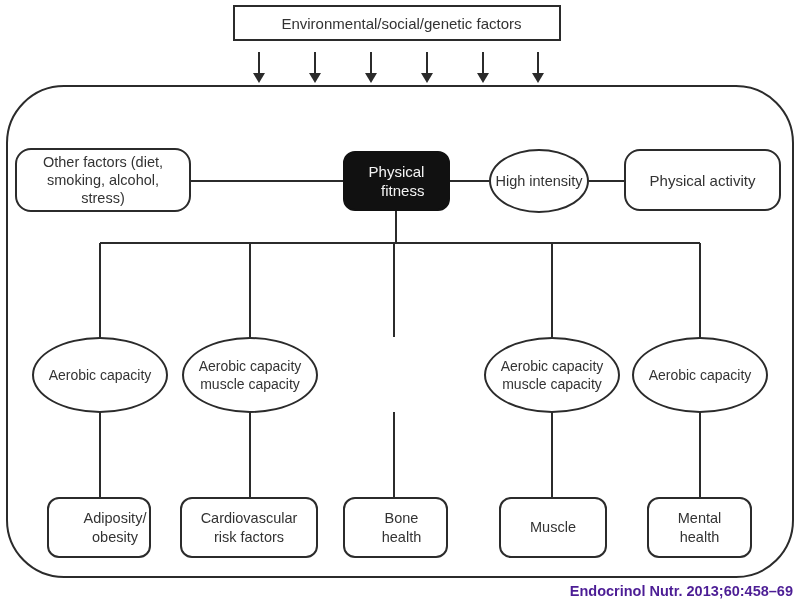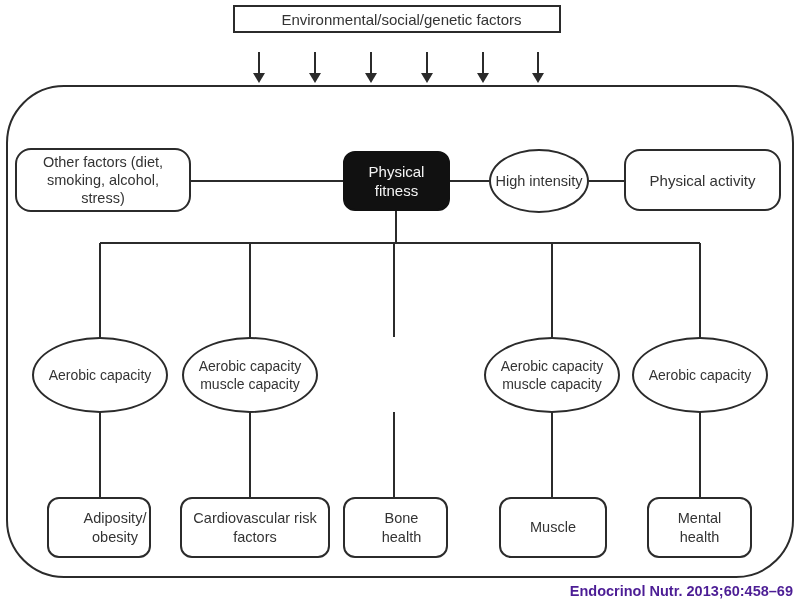--- a/index.html
+++ b/index.html
@@ -16,21 +16,21 @@
     position: absolute;
     border: 2px solid #2b2b2b;
     background: #ffffff;
     box-sizing: border-box;
     display: flex;
     align-items: center;
     justify-content: center;
     text-align: center;
   }
   .top-box {
-    left: 233px; top: 5px; width: 328px; height: 28px;
+    left: 233px; top: 5px; width: 328px; height: 36px;
     font-size: 15px;
     padding-left: 9px;
   }
   .outer-boundary {
     position: absolute;
     left: 6px; top: 85px; width: 788px; height: 493px;
     border: 2px solid #2b2b2b;
     border-radius: 58px;
     box-sizing: border-box;
     background: transparent;
@@ -44,21 +44,21 @@
     border-top: 10px solid #2b2b2b;
   }
   .a1 { left: 253px; } .a2 { left: 309px; } .a3 { left: 365px; }
   .a4 { left: 421px; } .a5 { left: 477px; } .a6 { left: 532px; }
 
   
   .other-factors { left: 15px; top: 148px; width: 176px; height: 64px; border-radius: 16px; font-size: 14.5px; line-height: 1.25; padding: 0 8px; }
   .physical-fitness {
     left: 343px; top: 151px; width: 107px; height: 60px; border-radius: 12px;
     background: #111111; border-color: #111111; color: #f4f4f4;
-    font-size: 15px; line-height: 1.3; padding: 0 24px;
+    font-size: 15px; line-height: 1.3; padding: 0 24px; text-align: right;
   }
   .high-intensity { left: 489px; top: 149px; width: 100px; height: 64px; border-radius: 50%; font-size: 14.5px; }
   .physical-activity { left: 624px; top: 149px; width: 157px; height: 62px; border-radius: 16px; font-size: 15px; justify-content: center; }
 
   
   .hline, .vline { position: absolute; background: #2b2b2b; }
   .hline { height: 2px; }
   .vline { width: 2px; }
   .c-of  { left: 191px; top: 180px; width: 152px; }
   .c-hi1 { left: 450px; top: 180px; width: 39px; }
@@ -73,21 +73,21 @@
   .ellipse {
     top: 337px; width: 136px; height: 76px;
     border-radius: 50%;
     font-size: 14px; line-height: 1.3; padding: 0 6px;
   }
   .e1 { left: 32px; } .e2 { left: 182px; } .e3 { left: 326px; } .e4 { left: 484px; } .e5 { left: 632px; }
 
   
   .outcome { top: 497px; height: 61px; border-radius: 12px; font-size: 14.5px; line-height: 1.3; padding: 0 8px; }
   .o1 { left: 47px;  width: 104px; padding-left: 40px; }
-  .o2 { left: 180px; width: 150px; }
+  .o2 { left: 180px; width: 138px; }
   .o3 { left: 343px; width: 105px; padding-left: 20px; }
   .o4 { left: 499px; width: 108px; }
   .o5 { left: 647px; width: 105px; }
 
   .citation {
     position: absolute;
     right: 7px; top: 583px;
     font-size: 14.5px;
     font-weight: bold;
     color: #4c1d95;

